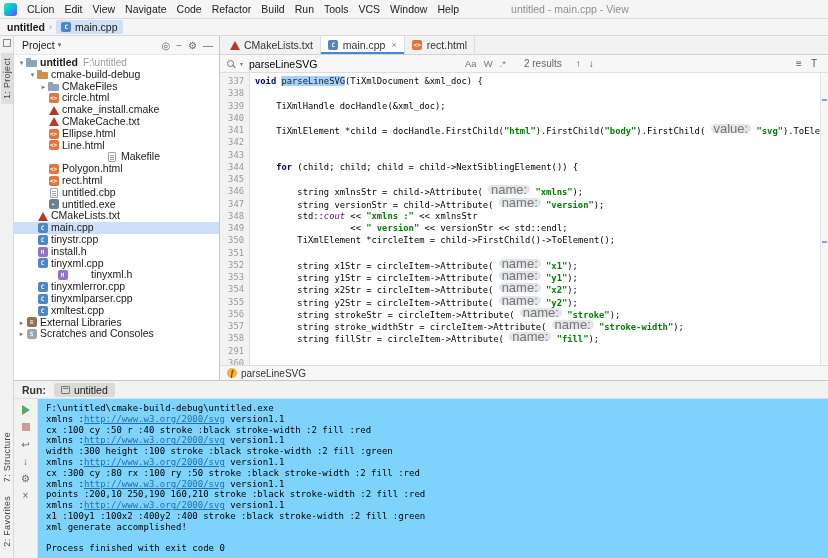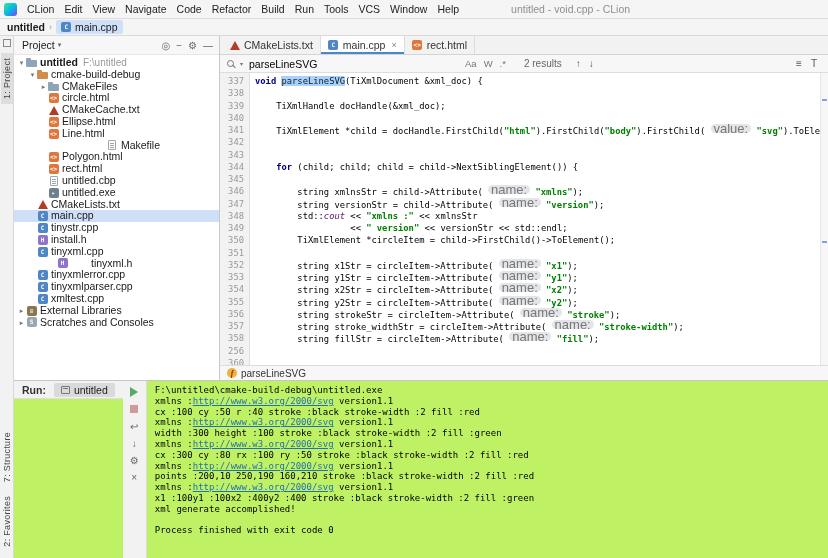--- a/index.html
+++ b/index.html
@@ -101,21 +101,21 @@
   .stripe{width:8px;flex:none;background:#f7f7f7;border-left:1px solid #e6e6e6;position:relative}
   .mark{position:absolute;left:1px;width:5px;height:2px;background:#7fa3d4}
 
   .breadcrumb-bar{height:15px;flex:none;display:flex;align-items:center;gap:4px;background:#f7f7f7;
     border-top:1px solid #ddd;padding:0 7px;font-size:10px;color:#333}
   .f-icon{width:10px;height:10px;border-radius:50%;background:#f4af3d;color:#6d4400;font-size:8px;
     font-style:italic;font-family:"Liberation Serif",serif;display:flex;align-items:center;
     justify-content:center;font-weight:bold;flex:none}
 
   
-  .run-panel{flex:1;display:flex;flex-direction:row;background:#bef264;min-height:0}
+  .run-panel{flex:1;display:flex;flex-direction:column;background:#7dd3fc;min-height:0}
   .run-header{height:18px;flex:none;display:flex;align-items:center;gap:8px;background:#f2f2f2;
     border-bottom:1px solid #ddd;padding:0 8px;font-size:10.5px}
   .run-label{font-weight:bold;color:#333}
   .run-tab{display:flex;align-items:center;gap:4px;background:#dadada;border-radius:2px;
     padding:0 7px;height:14px;font-size:10.5px}
   .console-ic{display:block;width:9px;height:8px;border:1px solid #777;border-radius:1px;position:relative}
   .console-ic::before{content:"";position:absolute;left:1px;top:1px;width:5px;height:1px;background:#777}
   .run-body{flex:1;display:flex;min-height:0}
   .run-strip{width:24px;flex:none;background:#f2f2f2;border-right:1px solid #ddd;display:flex;
     flex-direction:column;align-items:center;gap:5px;padding-top:5px}
@@ -141,21 +141,21 @@
         <span class="menu-item">Navigate</span>
         <span class="menu-item">Code</span>
         <span class="menu-item">Refactor</span>
         <span class="menu-item">Build</span>
         <span class="menu-item">Run</span>
         <span class="menu-item">Tools</span>
         <span class="menu-item">VCS</span>
         <span class="menu-item">Window</span>
         <span class="menu-item">Help</span>
       </nav>
-    <span class="wintitle">untitled - void.cpp - CLion</span>
+    <span class="wintitle">untitled - main.cpp - View</span>
   </div>
 
   <div class="navbar">
     <span class="nav-root">untitled</span>
     <span class="nav-sep">›</span>
     <span class="nav-chip">
       <span class="fi">
           <i class="ic-box" style="background:#4f86c6">C</i>
         </span>
       <span>main.cpp</span>
@@ -210,20 +210,27 @@
                   <i class="ic-folder"></i>
                 </span>
                 <span class="tree-label">CMakeFiles</span>
               </div>
               <div class="tree-row" style="padding-left: 25px;">
                 <span class="arrow"></span>
                 <span class="fi">
                   <i class="ic-box" style="background: rgb(224, 118, 60);">&lt;&gt;</i>
                 </span>
                 <span class="tree-label">circle.html</span>
+              </div>
+              <div class="tree-row" style="padding-left: 25px;">
+                <span class="arrow"></span>
+                <span class="fi">
+                  <i class="ic-tri"></i>
+                </span>
+                <span class="tree-label">cmake_install.cmake</span>
               </div>
               <div class="tree-row" style="padding-left: 25px;">
                 <span class="arrow"></span>
                 <span class="fi">
                   <i class="ic-tri"></i>
                 </span>
                 <span class="tree-label">CMakeCache.txt</span>
               </div>
               <div class="tree-row" style="padding-left: 25px;">
                 <span class="arrow"></span>
@@ -414,21 +421,21 @@
                 <div>349</div>
                 <div>350</div>
                 <div>351</div>
                 <div>352</div>
                 <div>353</div>
                 <div>354</div>
                 <div>355</div>
                 <div>356</div>
                 <div>357</div>
                 <div>358</div>
-                <div>256</div>
+                <div>291</div>
                 <div>360</div>
               </div>
             <div class="code"><div class="code-line"><span class="sg-kw">void </span><span class="sg-hl">parseLineSVG</span><span class="sg-pl">(TiXmlDocument &amp;xml_doc) {</span></div><div class="code-line"></div><div class="code-line"><span class="sg-pl">    TiXmlHandle docHandle(&amp;xml_doc);</span></div><div class="code-line"></div><div class="code-line"><span class="sg-pl">    TiXmlElement *child = docHandle.FirstChild(</span><span class="sg-str">"html"</span><span class="sg-pl">).FirstChild(</span><span class="sg-str">"body"</span><span class="sg-pl">).FirstChild( </span><span class="sg-hint">value:</span><span class="sg-pl"> </span><span class="sg-str">"svg"</span><span class="sg-pl">).ToElement();</span></div><div class="code-line"></div><div class="code-line"></div><div class="code-line"><span class="sg-pl">    </span><span class="sg-kw">for</span><span class="sg-pl"> (child; child; child = child-&gt;NextSiblingElement()) {</span></div><div class="code-line"></div><div class="code-line"><span class="sg-pl">        string xmlnsStr = child-&gt;Attribute( </span><span class="sg-hint">name:</span><span class="sg-pl"> </span><span class="sg-str">"xmlns"</span><span class="sg-pl">);</span></div><div class="code-line"><span class="sg-pl">        string versionStr = child-&gt;Attribute( </span><span class="sg-hint">name:</span><span class="sg-pl"> </span><span class="sg-str">"version"</span><span class="sg-pl">);</span></div><div class="code-line"><span class="sg-pl">        std::</span><span class="sg-glob">cout</span><span class="sg-pl"> &lt;&lt; </span><span class="sg-str">"xmlns :"</span><span class="sg-pl"> &lt;&lt; xmlnsStr</span></div><div class="code-line"><span class="sg-pl">                  &lt;&lt; </span><span class="sg-str">" version"</span><span class="sg-pl"> &lt;&lt; versionStr &lt;&lt; std::endl;</span></div><div class="code-line"><span class="sg-pl">        TiXmlElement *circleItem = child-&gt;FirstChild()-&gt;ToElement();</span></div><div class="code-line"></div><div class="code-line"><span class="sg-pl">        string x1Str = circleItem-&gt;Attribute( </span><span class="sg-hint">name:</span><span class="sg-pl"> </span><span class="sg-str">"x1"</span><span class="sg-pl">);</span></div><div class="code-line"><span class="sg-pl">        string y1Str = circleItem-&gt;Attribute( </span><span class="sg-hint">name:</span><span class="sg-pl"> </span><span class="sg-str">"y1"</span><span class="sg-pl">);</span></div><div class="code-line"><span class="sg-pl">        string x2Str = circleItem-&gt;Attribute( </span><span class="sg-hint">name:</span><span class="sg-pl"> </span><span class="sg-str">"x2"</span><span class="sg-pl">);</span></div><div class="code-line"><span class="sg-pl">        string y2Str = circleItem-&gt;Attribute( </span><span class="sg-hint">name:</span><span class="sg-pl"> </span><span class="sg-str">"y2"</span><span class="sg-pl">);</span></div><div class="code-line"><span class="sg-pl">        string strokeStr = circleItem-&gt;Attribute( </span><span class="sg-hint">name:</span><span class="sg-pl"> </span><span class="sg-str">"stroke"</span><span class="sg-pl">);</span></div><div class="code-line"><span class="sg-pl">        string stroke_widthStr = circleItem-&gt;Attribute( </span><span class="sg-hint">name:</span><span class="sg-pl"> </span><span class="sg-str">"stroke-width"</span><span class="sg-pl">);</span></div><div class="code-line"><span class="sg-pl">        string fillStr = circleItem-&gt;Attribute( </span><span class="sg-hint">name:</span><span class="sg-pl"> </span><span class="sg-str">"fill"</span><span class="sg-pl">);</span></div><div class="code-line"></div><div class="code-line"></div></div>
             <div class="stripe">
               <div class="mark" style="top:26px"></div>
               <div class="mark" style="top:168px"></div>
             </div>
           </div>
 
           <div class="breadcrumb-bar">

